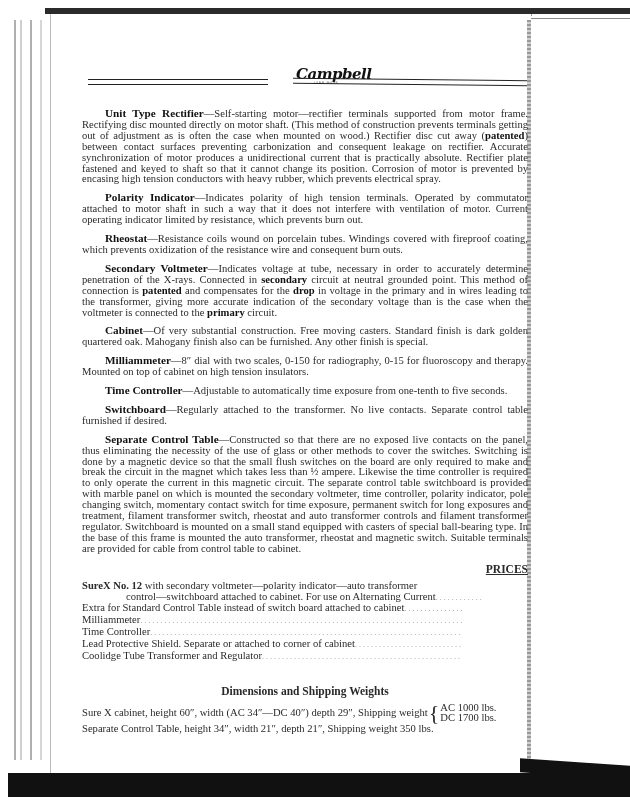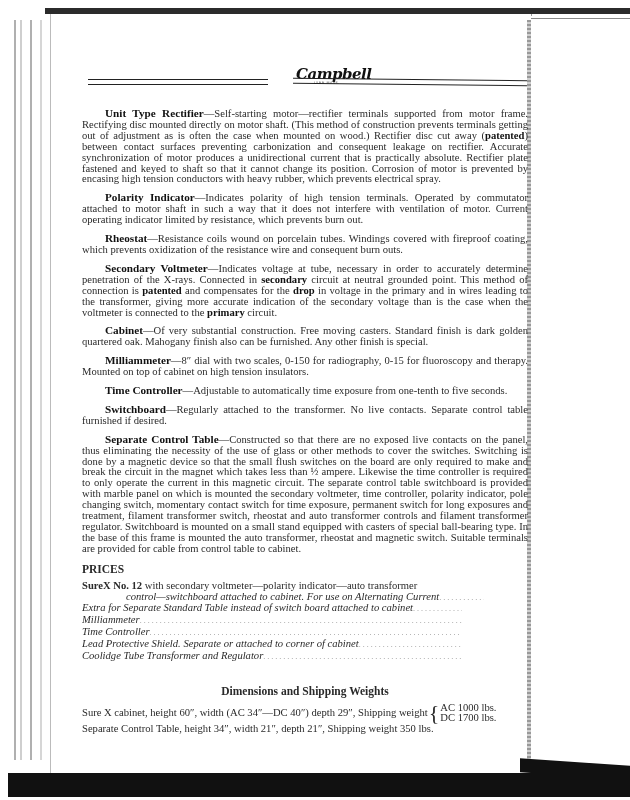--- a/index.html
+++ b/index.html
@@ -19,23 +19,23 @@
   .rule-l { left:0; width:180px; }
   .rule-r { left:205px; width:234px; transform:rotate(0.6deg); }
   .logo { position:absolute; left:208px; top:0px; width:62px; text-align:center; }
   .logo-script { font-family:"DejaVu Serif", serif; font-style:italic; font-weight:bold; font-size:15px; color:#111; letter-spacing:-0.5px; }
   .logo-sub { font-family:"DejaVu Sans", sans-serif; font-size:3.5px; color:#444; margin-top:-2px; letter-spacing:0.5px; }
 
   .content { position:absolute; left:82px; top:108px; width:446px; font-size:10.6px; line-height:10.9px; text-align:justify; }
   .para { margin:0 0 7px 0; text-indent:23px; }
   .para b.term { font-weight:bold; font-size:11.2px; color:#111; }
   .para b { font-weight:bold; color:#111; }
-  .prices-title { text-align:left; font-weight:bold; font-size:11.5px; margin:9px 0 6px 0; }
+  .prices-title { text-align:right; font-weight:bold; font-size:11.5px; margin:9px 0 6px 0;text-decoration:underline; }
   .price-row { display:flex; align-items:baseline; white-space:nowrap; overflow:hidden; width:380px; }
-  .price-row .lbl { flex:0 0 auto;font-style:italic; }
+  .price-row .lbl { flex:0 0 auto; }
   .price-row .dots { flex:1 1 auto; overflow:hidden; color:#888; letter-spacing:2px; font-size:8px; }
   .price-row .dots::after { content:"......................................................................................................................"; }
   .first-price { width:380px; }
   .first-price .indent { padding-left:22px; }
   .dim-title { text-align:center; font-weight:bold; font-size:11.5px; margin:23px 0 6px 0; }
   .dim-row { display:flex; align-items:center; white-space:nowrap; }
   .brace { font-size:22px; line-height:20px; margin:0 1px; font-weight:normal; }
   .wstack { display:flex; flex-direction:column; line-height:10.5px; }
 </style>
 </head>
@@ -85,21 +85,21 @@
   <div class="prices-title">PRICES</div>
 
   <div class="first-price">
     <div><b>SureX No. 12</b><span> with secondary voltmeter—polarity indicator—auto transformer</span></div>
     <div class="price-row indent">
         <span class="lbl indent">control—switchboard attached to cabinet. For use on Alternating Current</span>
         <span class="dots"></span>
       </div>
   </div>
   <div class="price-row">
-      <span class="lbl">Extra for Separate Standard Table instead of switch board attached to cabinet</span>
+      <span class="lbl">Extra for Standard Control Table instead of switch board attached to cabinet</span>
       <span class="dots"></span>
     </div>
   <div class="price-row">
       <span class="lbl">Milliammeter</span>
       <span class="dots"></span>
     </div>
   <div class="price-row">
       <span class="lbl">Time Controller</span>
       <span class="dots"></span>
     </div>

